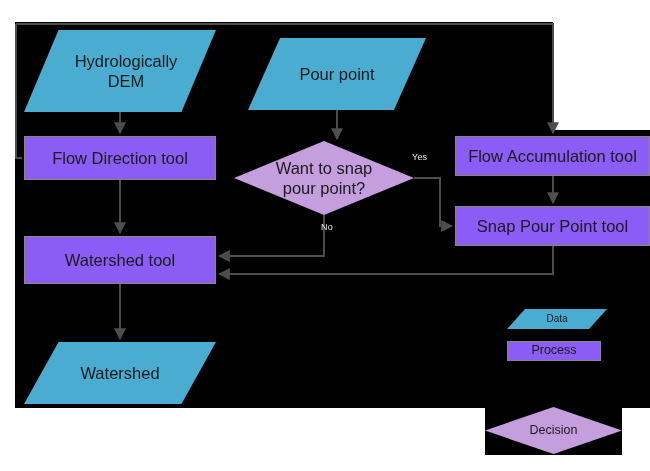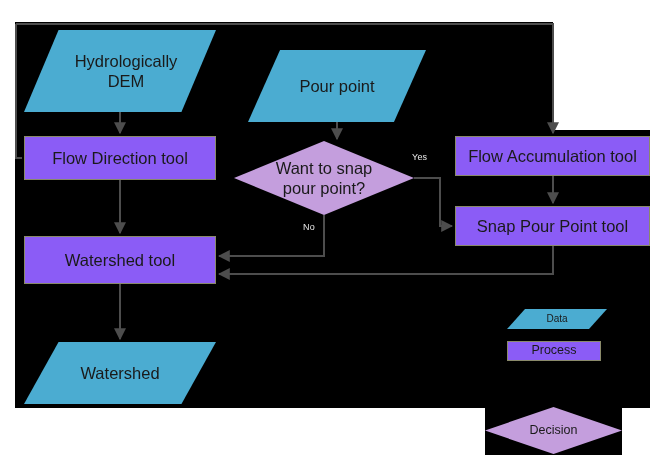--- a/index.html
+++ b/index.html
@@ -28,37 +28,37 @@
   .data .lbl,.dec .lbl,.proc .lbl{position:relative;z-index:2;line-height:1.22;}
 
   
   .para{clip-path:polygon(18% 0,100% 0,82% 100%,0 100%);}
   
   .diam{clip-path:polygon(50% 0,100% 50%,50% 100%,0 50%);}
 
   
   #n-dem      {left:24px; top:30px;  width:192px;height:82px; font-size:16.5px;}
   #n-dem .lbl {width:112px;text-align:center;margin-left:12px;}
-  #n-pour     {left:248px;top:38px;  width:178px;height:72px; font-size:16.5px;margin-top:12px;}
+  #n-pour     {left:248px;top:38px;  width:178px;height:72px; font-size:16.5px;}
   #n-flowdir  {left:24px; top:136px; width:192px;height:44px; font-size:16.5px;}
   #n-watertool{left:24px; top:236px; width:192px;height:48px; font-size:16.5px;}
   #n-watershed{left:24px; top:342px; width:192px;height:62px; font-size:16.5px;}
   #n-snapq    {left:234px;top:141px; width:180px;height:74px; font-size:16.5px;}
   #n-flowacc  {left:455px;top:136px; width:195px;height:40px; font-size:16.5px;}
   #n-snaptool {left:455px;top:206px; width:195px;height:40px; font-size:16.5px;}
 
   
   #lg-data  {left:507px;top:309px;width:100px;height:20px;font-size:10px;}
   #lg-proc  {left:507px;top:341px;width:94px; height:20px;font-size:12.5px;}
   #lg-dec   {left:485px;top:407px;width:137px;height:47px;font-size:12.5px;}
 
   
   .elabel{position:absolute;font-size:9px;color:#e8e8e8;z-index:5;letter-spacing:.2px;}
   #lbl-yes{left:412px;top:152px;}
-  #lbl-no {left:285px;top:222px;padding-left:18px;}
+  #lbl-no {left:303px;top:222px;padding-left:18px;}
 </style>
 </head>
 <body>
 
 <div id="stage">
 
   <div class="panel" id="panel-main"></div>
   <div class="panel" id="panel-legend-a"></div>
   <div class="panel" id="panel-legend-b"></div>
 

